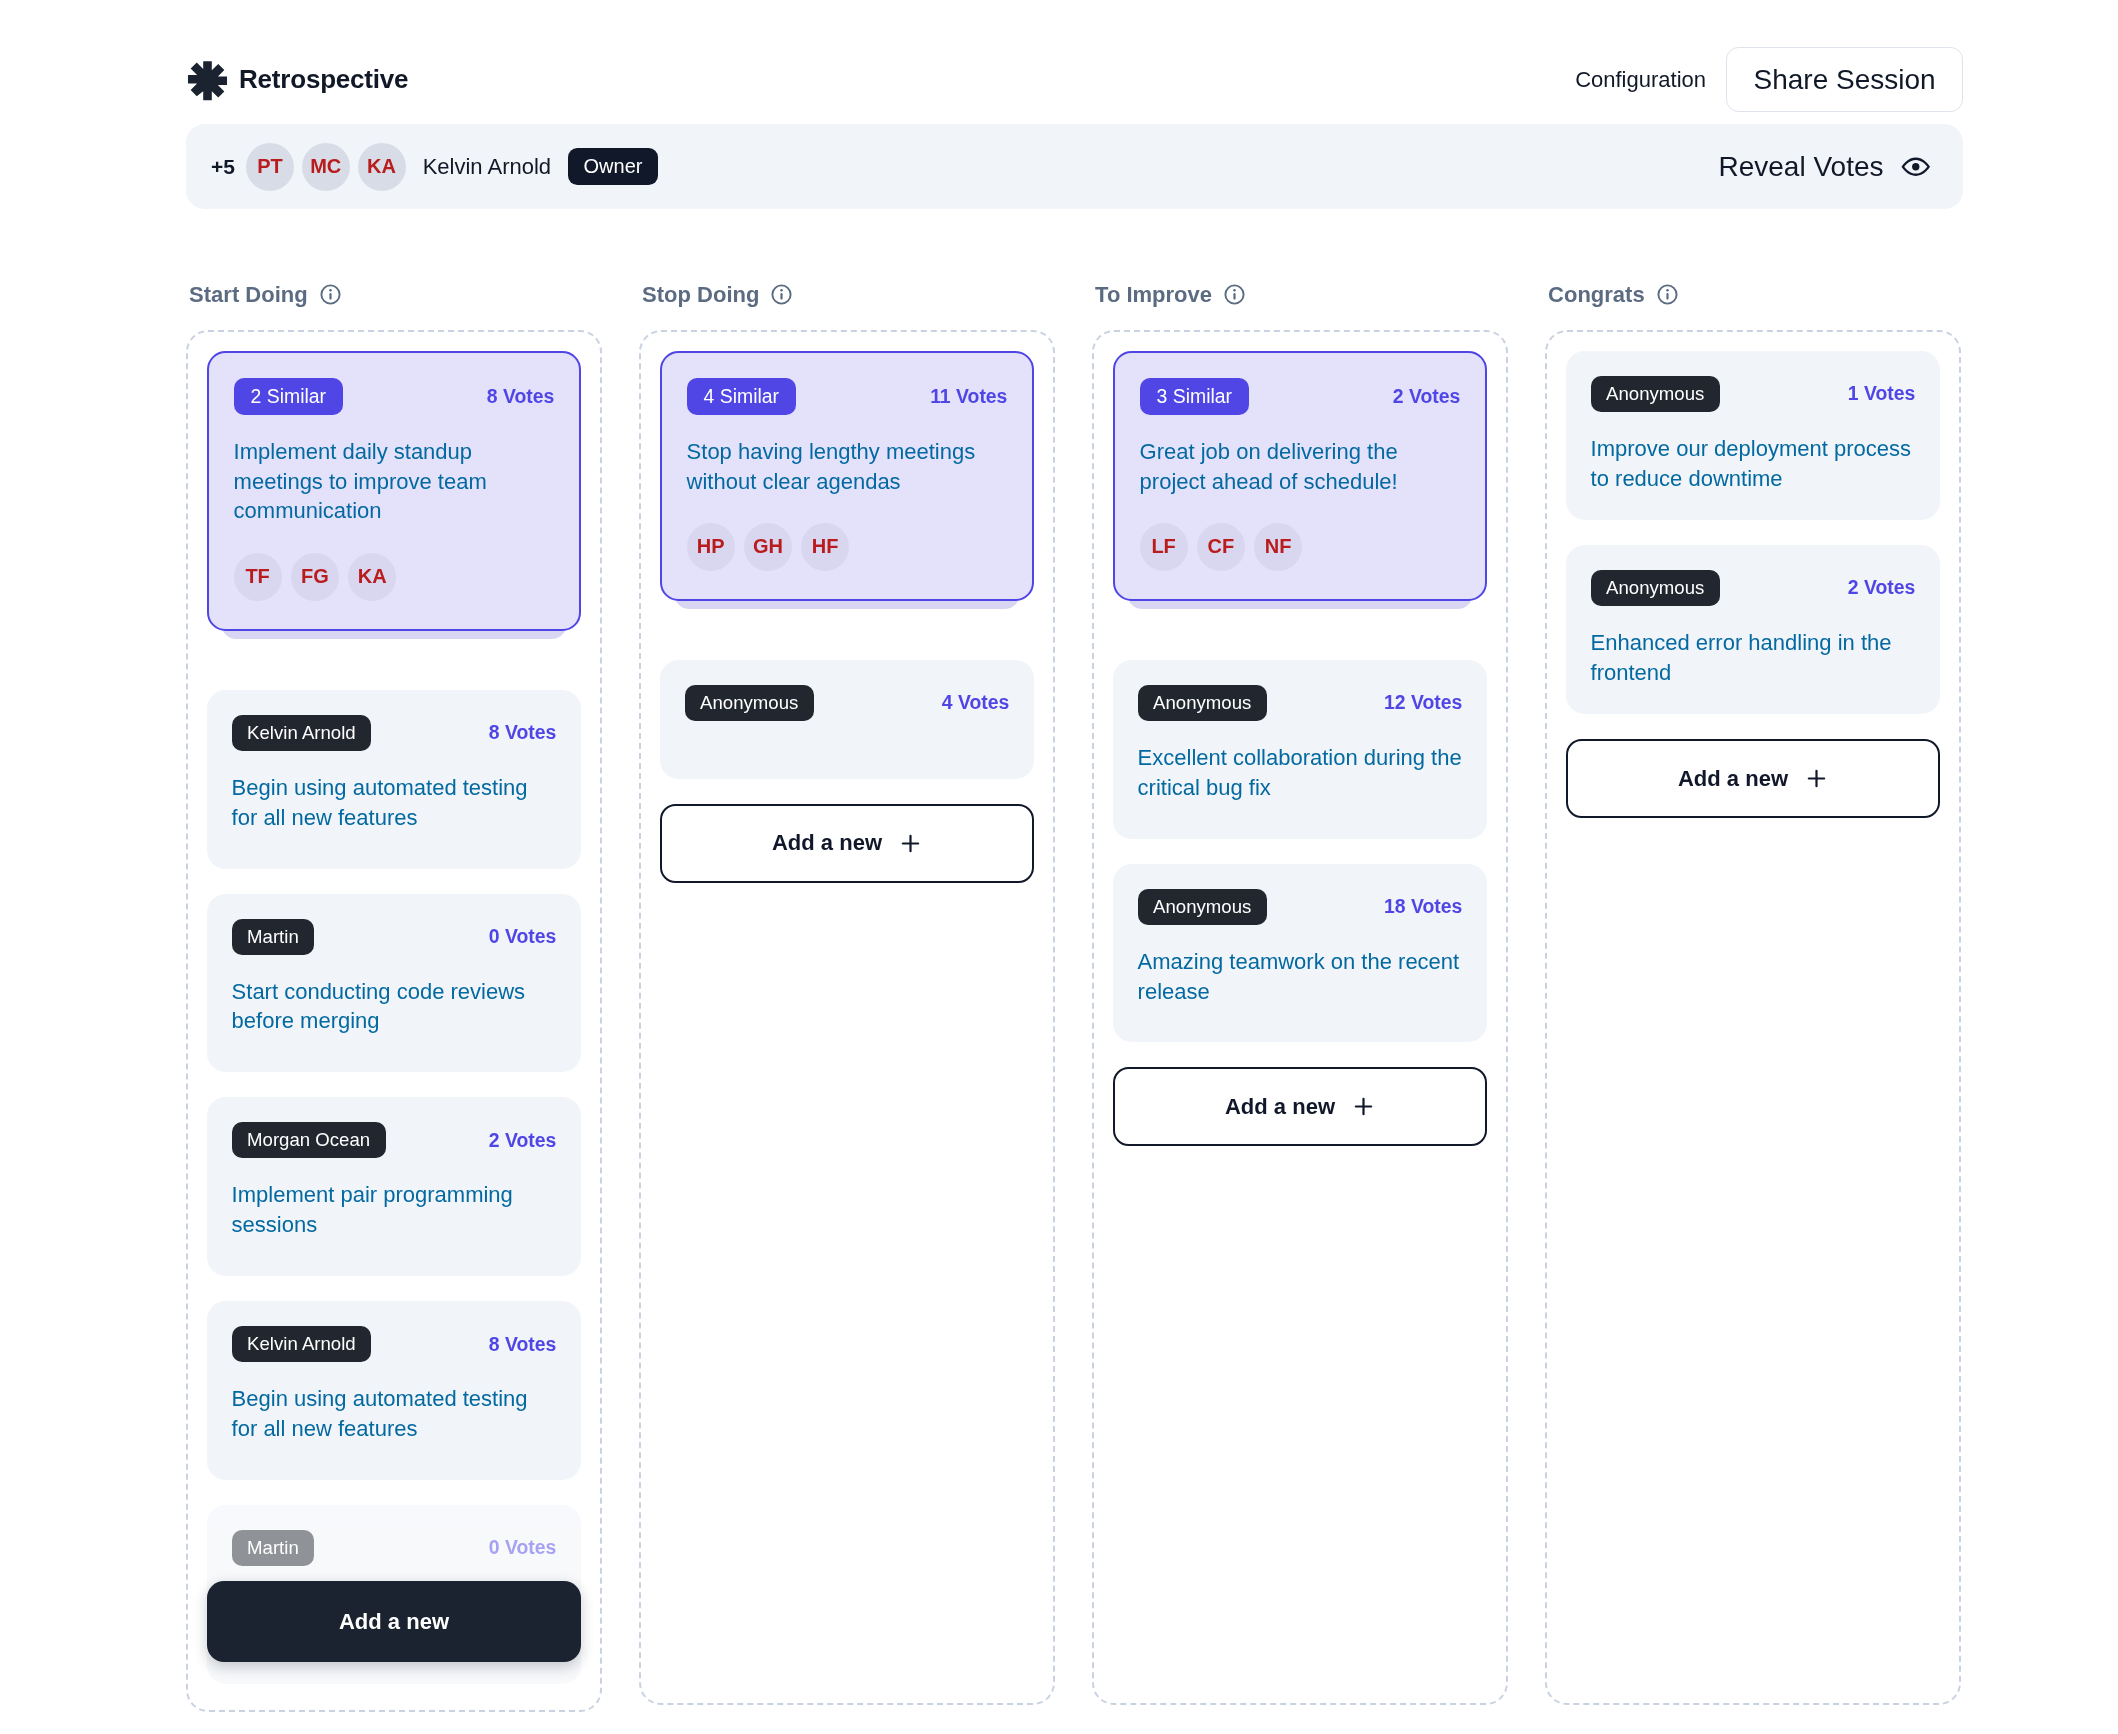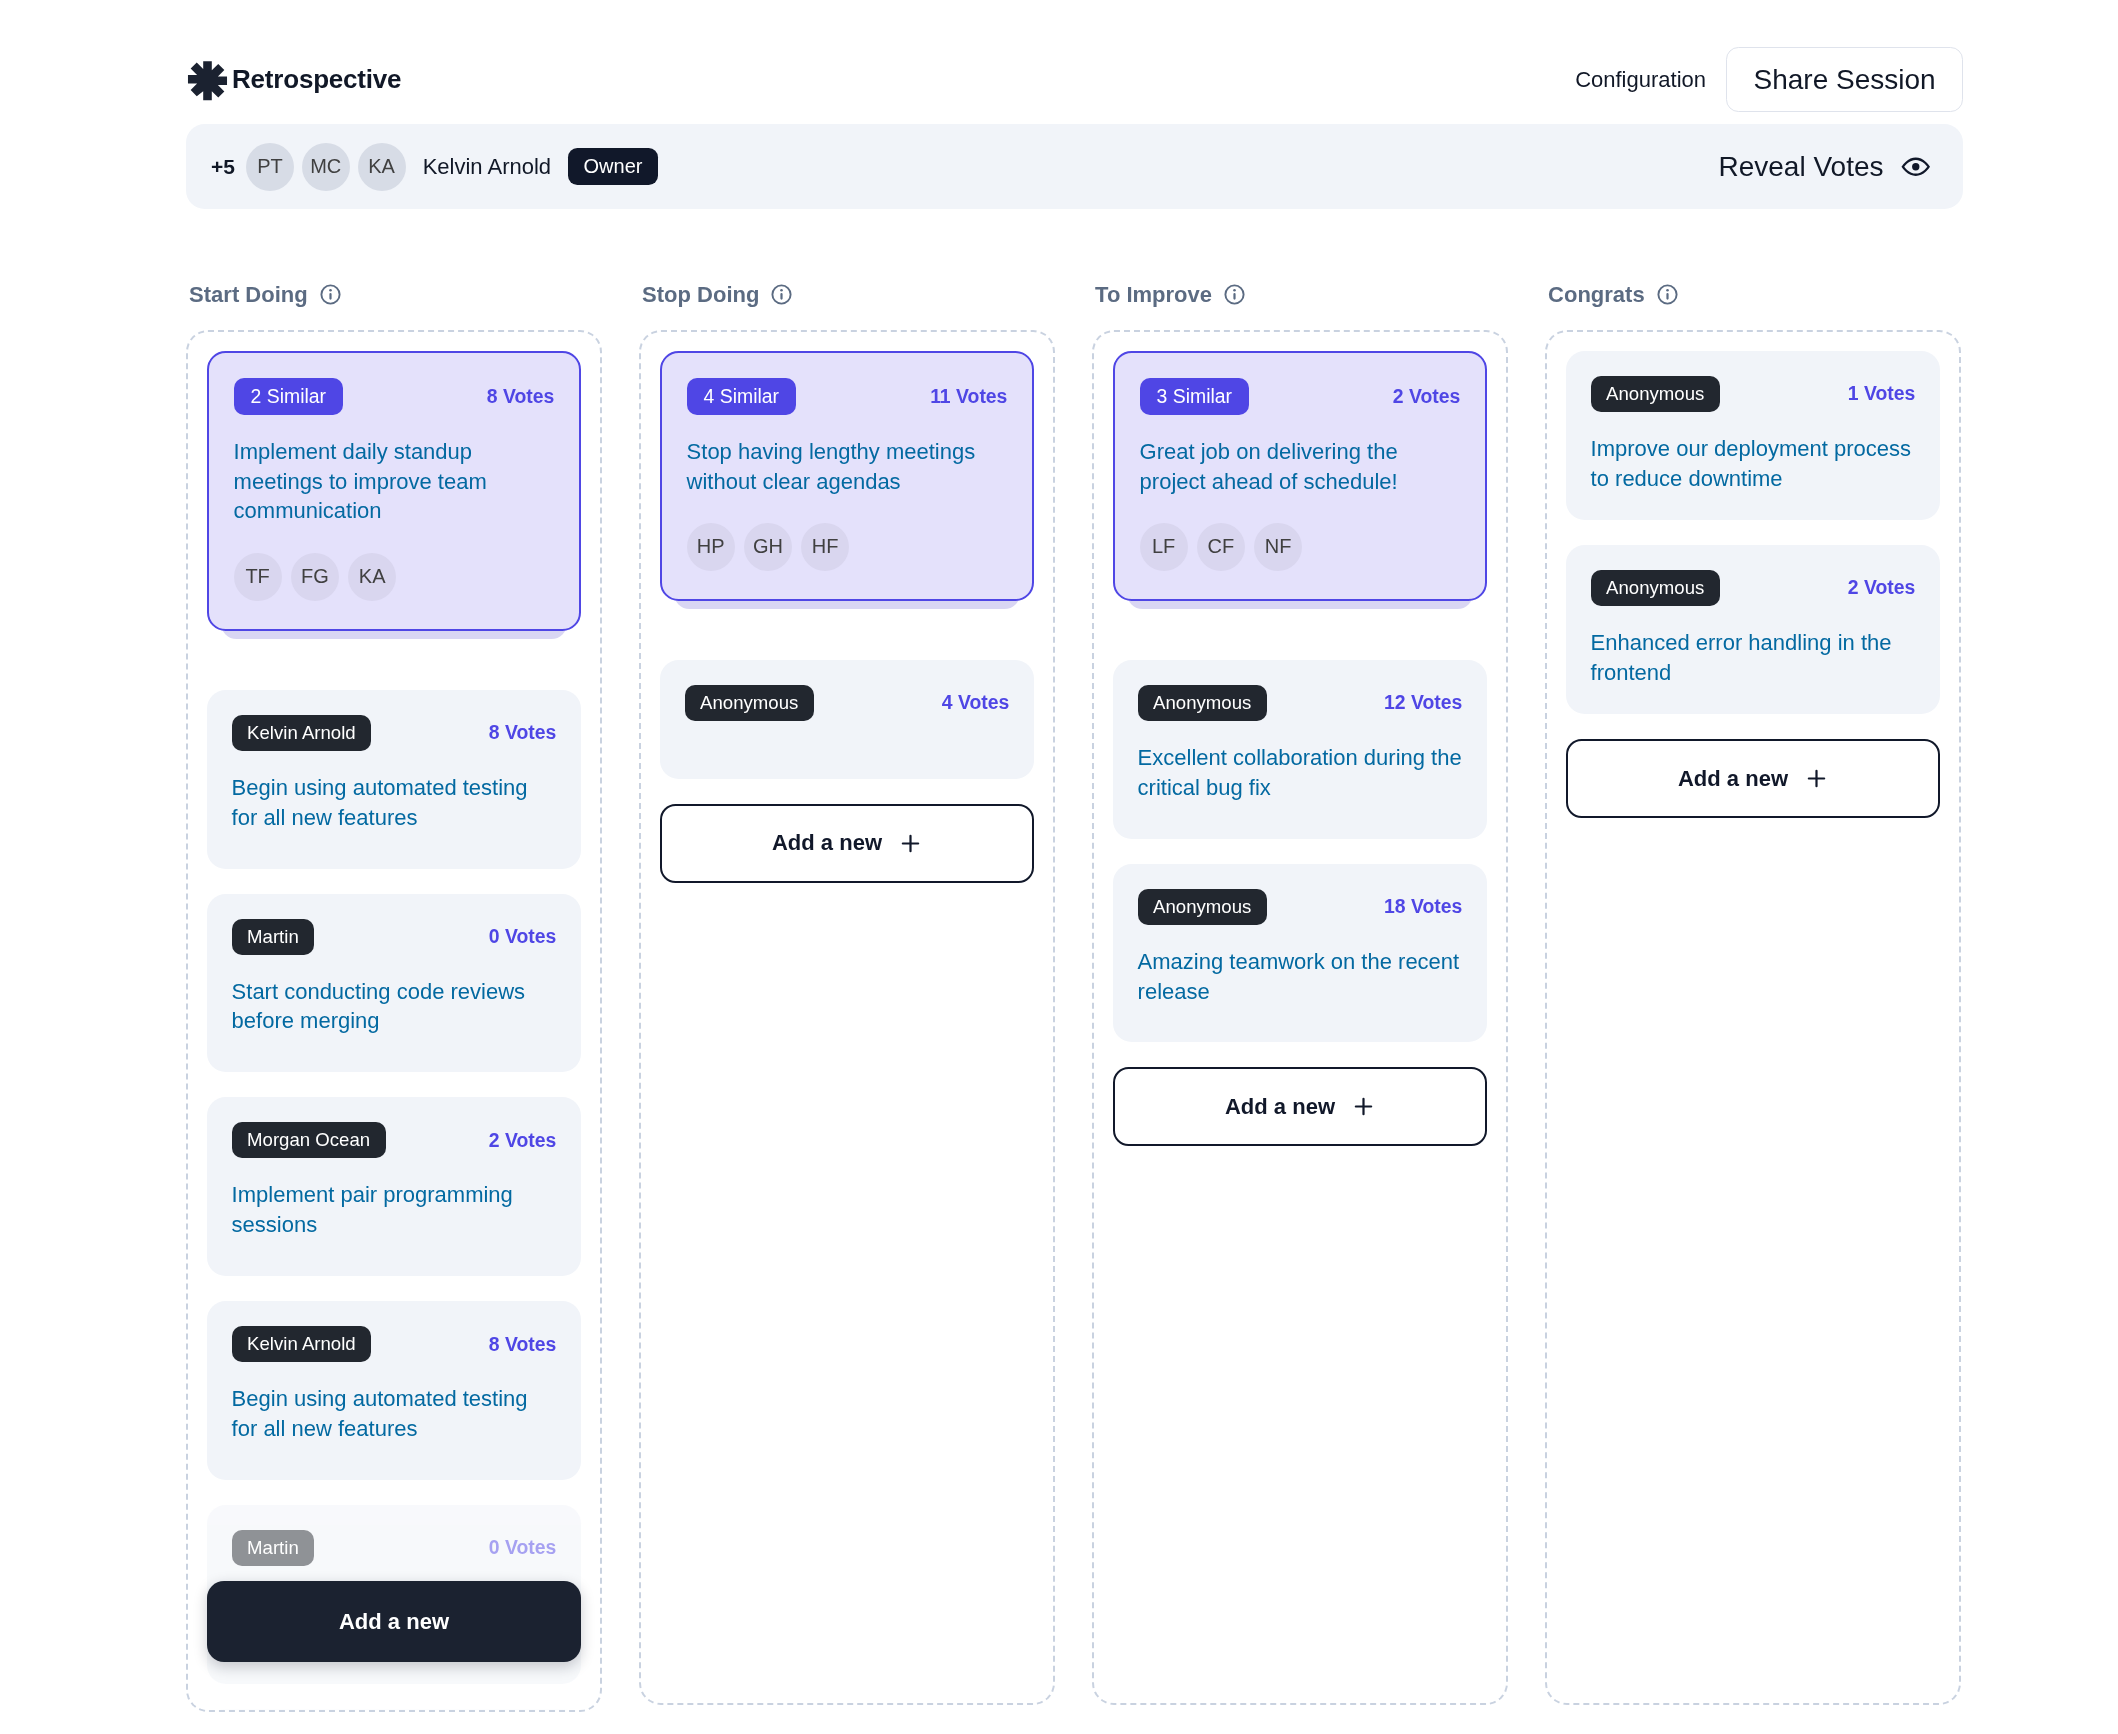--- a/index.html
+++ b/index.html
@@ -27,21 +27,21 @@
     width: 1777px;
     height: 65px;
     display: flex;
     align-items: center;
     justify-content: space-between;
   }
 
   .brand {
     display: flex;
     align-items: center;
-    gap: 3px;
+    gap: 10px;
   }
 
   .brand-logo {
     width: 43px;
     height: 43px;
     display: block;
     flex: none;
   }
 
   .brand-title {
@@ -113,22 +113,22 @@
 
   .avatar {
     width: 48px;
     height: 48px;
     border-radius: 50%;
     background: #d7dce6;
     display: flex;
     align-items: center;
     justify-content: center;
     font-size: 20px;
-    font-weight: 400;
-    color: #404040;
+    font-weight: 700;
+    color: #b91c1c;
     margin-right: 7.8px;
     flex: none;
   }
 
   .owner-name {
     font-size: 22px;
     font-weight: 500;
     color: #111827;
     margin-left: 9.3px;
     white-space: nowrap;

